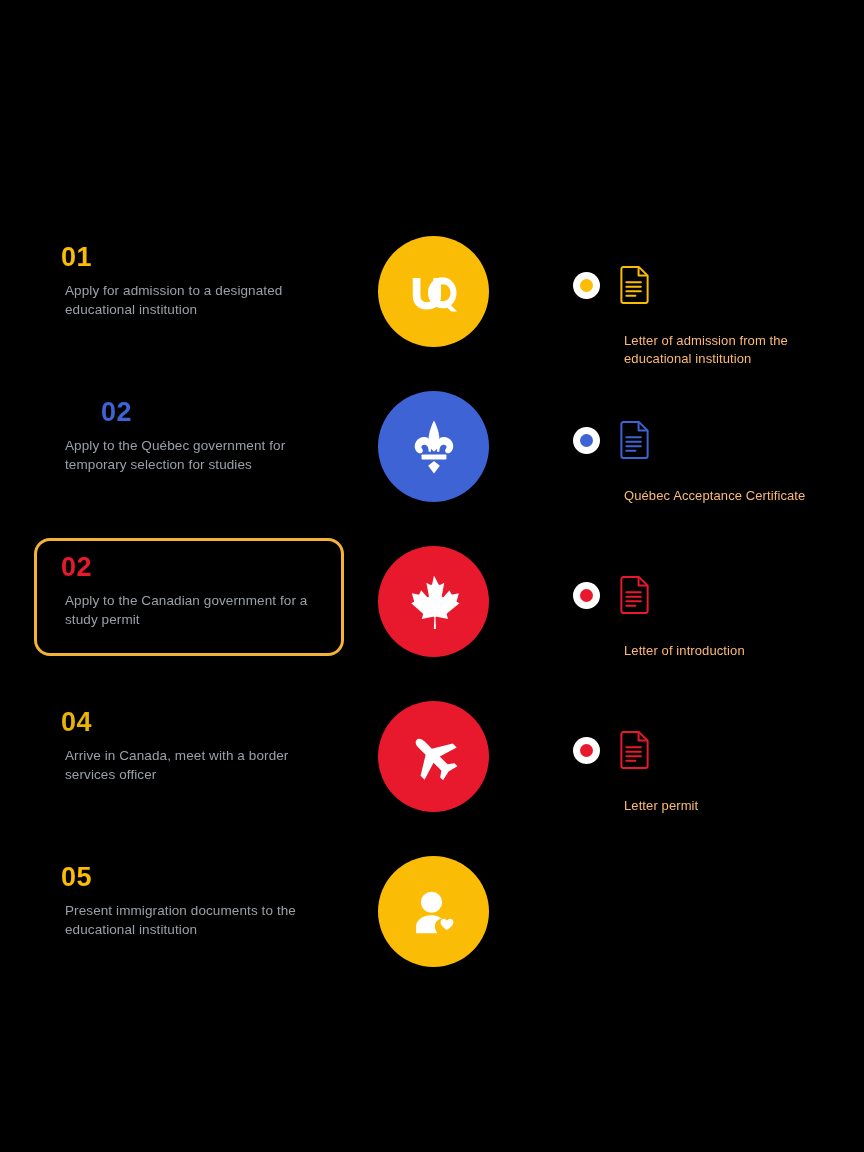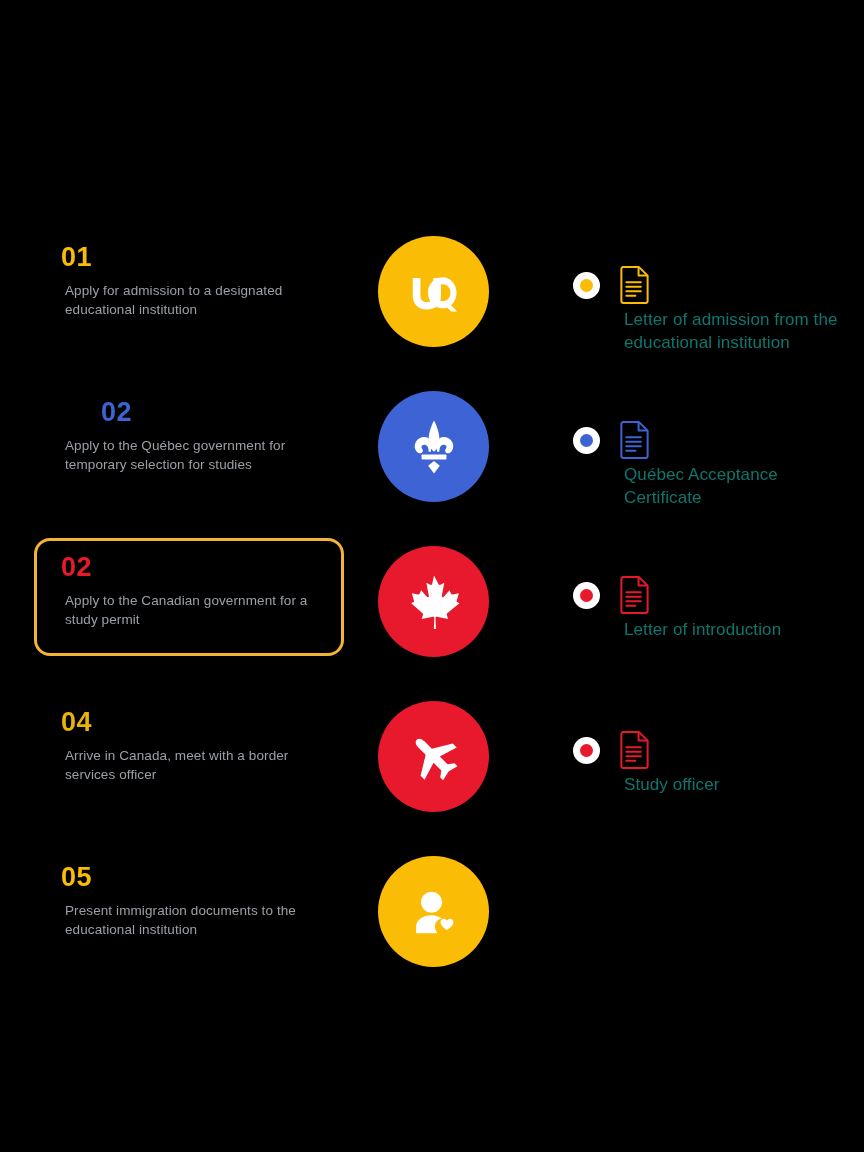--- a/index.html
+++ b/index.html
@@ -105,25 +105,25 @@
   .status-dot i {
     display: block;
     width: 13px;
     height: 13px;
     border-radius: 50%;
   }
   .doc-icon { display: block; }
   .doc-caption {
     position: absolute;
     left: 51px;
-    top: 80px;
+    top: 104px;
     width: 220px;
-    font-size: 17px;
+    font-size: 13px;
     line-height: 1.38;
-    color: #0f766e;
+    color: #fdba74;
     letter-spacing: 0.1px;
   }
 </style>
 </head>
 <body>
 
 <div id="flow">
     <div class="step-row" style="top: 228px;">
       <div class="left-col">
         <div class="step-number" style="color: rgb(251, 188, 5);">01</div>
@@ -229,21 +229,21 @@
           </span>
           <svg viewBox="0 0 34 42" width="31" height="38" class="doc-icon">
             <path fill="none" stroke="#E8192C" stroke-width="2.2" stroke-linejoin="round" d="M2.5 3.2 A2 2 0 0 1 4.5 1.2 H22 L31.5 10.6 V38.8 A2 2 0 0 1 29.5 40.8 H4.5 A2 2 0 0 1 2.5 38.8 Z"></path>
             <path fill="none" stroke="#E8192C" stroke-width="2.2" stroke-linejoin="round" d="M21.5 1.6 V10.6 H31"></path>
             <path stroke="#E8192C" stroke-width="2.2" stroke-linecap="round" d="M8 18 H24"></path>
             <path stroke="#E8192C" stroke-width="2.2" stroke-linecap="round" d="M8 23 H24"></path>
             <path stroke="#E8192C" stroke-width="2.2" stroke-linecap="round" d="M8 28 H24"></path>
             <path stroke="#E8192C" stroke-width="2.2" stroke-linecap="round" d="M8 33 H18"></path>
           </svg>
         </div>
-        <div class="doc-caption">Study officer</div>
+        <div class="doc-caption">Letter permit</div>
       </div>
     </div>
     <div class="step-row" style="top: 848px;">
       <div class="left-col">
         <div class="step-number" style="color: rgb(251, 188, 5);">05</div>
         <div class="step-desc">Present immigration documents to the educational institution</div>
       </div>
       <div class="circle-icon" style="background: rgb(251, 188, 5);">
         <svg viewBox="0 0 64 64" width="52" height="52">
           <circle fill="#FFFFFF" cx="29" cy="20" r="13"></circle>

